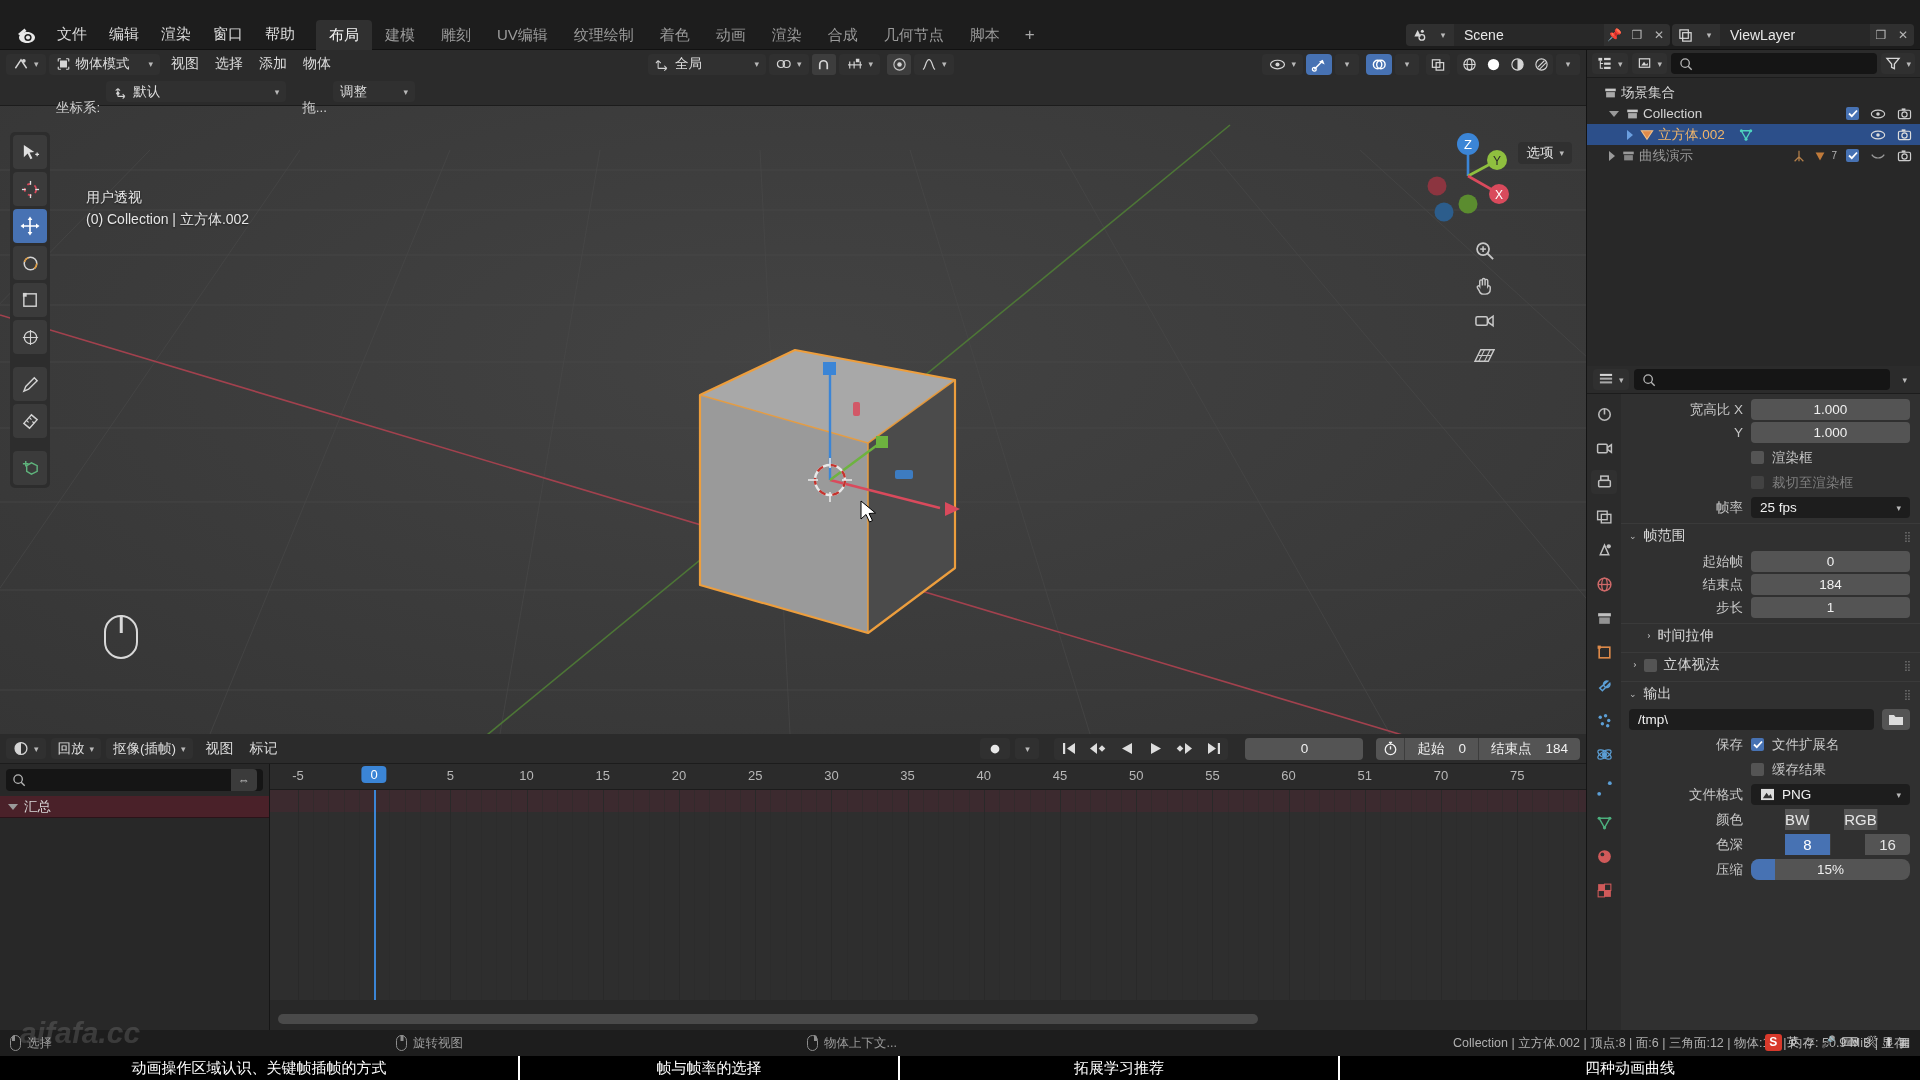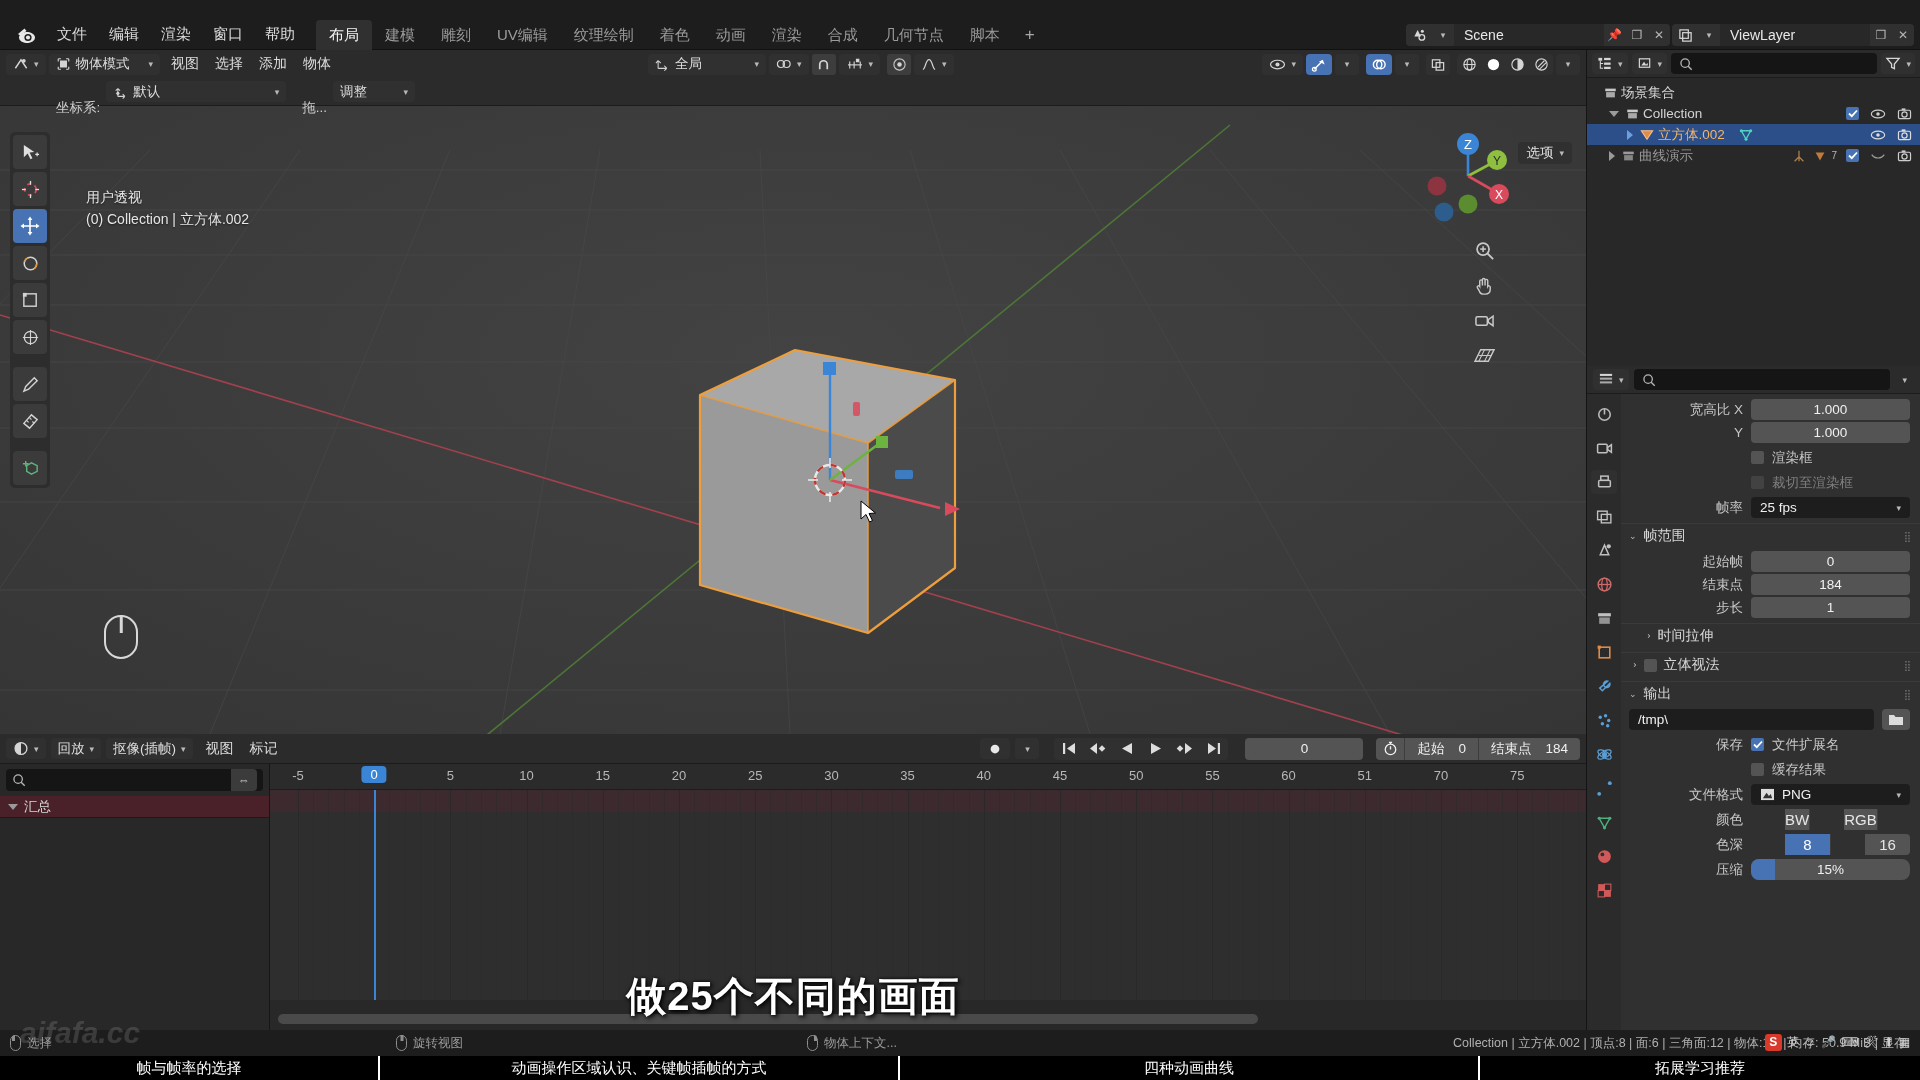--- a/index.html
+++ b/index.html
@@ -1378,21 +1378,20 @@
       <div class="prop-row">
         <span class="prop-lbl">压缩</span>
         <div class="slider-val">
           <div class="slider-fill" id="compfill" style="width: 15%;"></div>
           <span>15%</span>
         </div>
       </div>
     </div>
   </div>
 
-  <div class="caption">做25个不同的画面</div>
   <div class="watermark">aifafa.cc</div>
 
   <div class="statusbar">
     <div class="status-hint">
       <span class="mouse-glyph lmb">
           <i></i>
         </span>
       <span>选择</span>
     </div>
     <div class="status-hint" style="margin-left:300px">
@@ -1417,18 +1416,18 @@
     <div class="ime-i">英</div>
     <div class="ime-i">☺</div>
     <div class="ime-i">🎤</div>
     <div class="ime-i">⌨</div>
     <div class="ime-i">🛠</div>
     <div class="ime-i">⬆</div>
     <div class="ime-i">▦</div>
   </div>
 
   <div class="chapterbar" id="chapters">
+      <div class="chapter" style="width: 520px;">动画操作区域认识、关键帧插帧的方式</div>
       <div class="chapter" style="width: 380px;">帧与帧率的选择</div>
-      <div class="chapter" style="width: 520px;">动画操作区域认识、关键帧插帧的方式</div>
+      <div class="chapter" style="width: 440px;">拓展学习推荐</div>
       <div class="chapter" style="width: 580px;">四种动画曲线</div>
-      <div class="chapter" style="width: 440px;">拓展学习推荐</div>
     </div>
 </div>
 
 </body></html>

